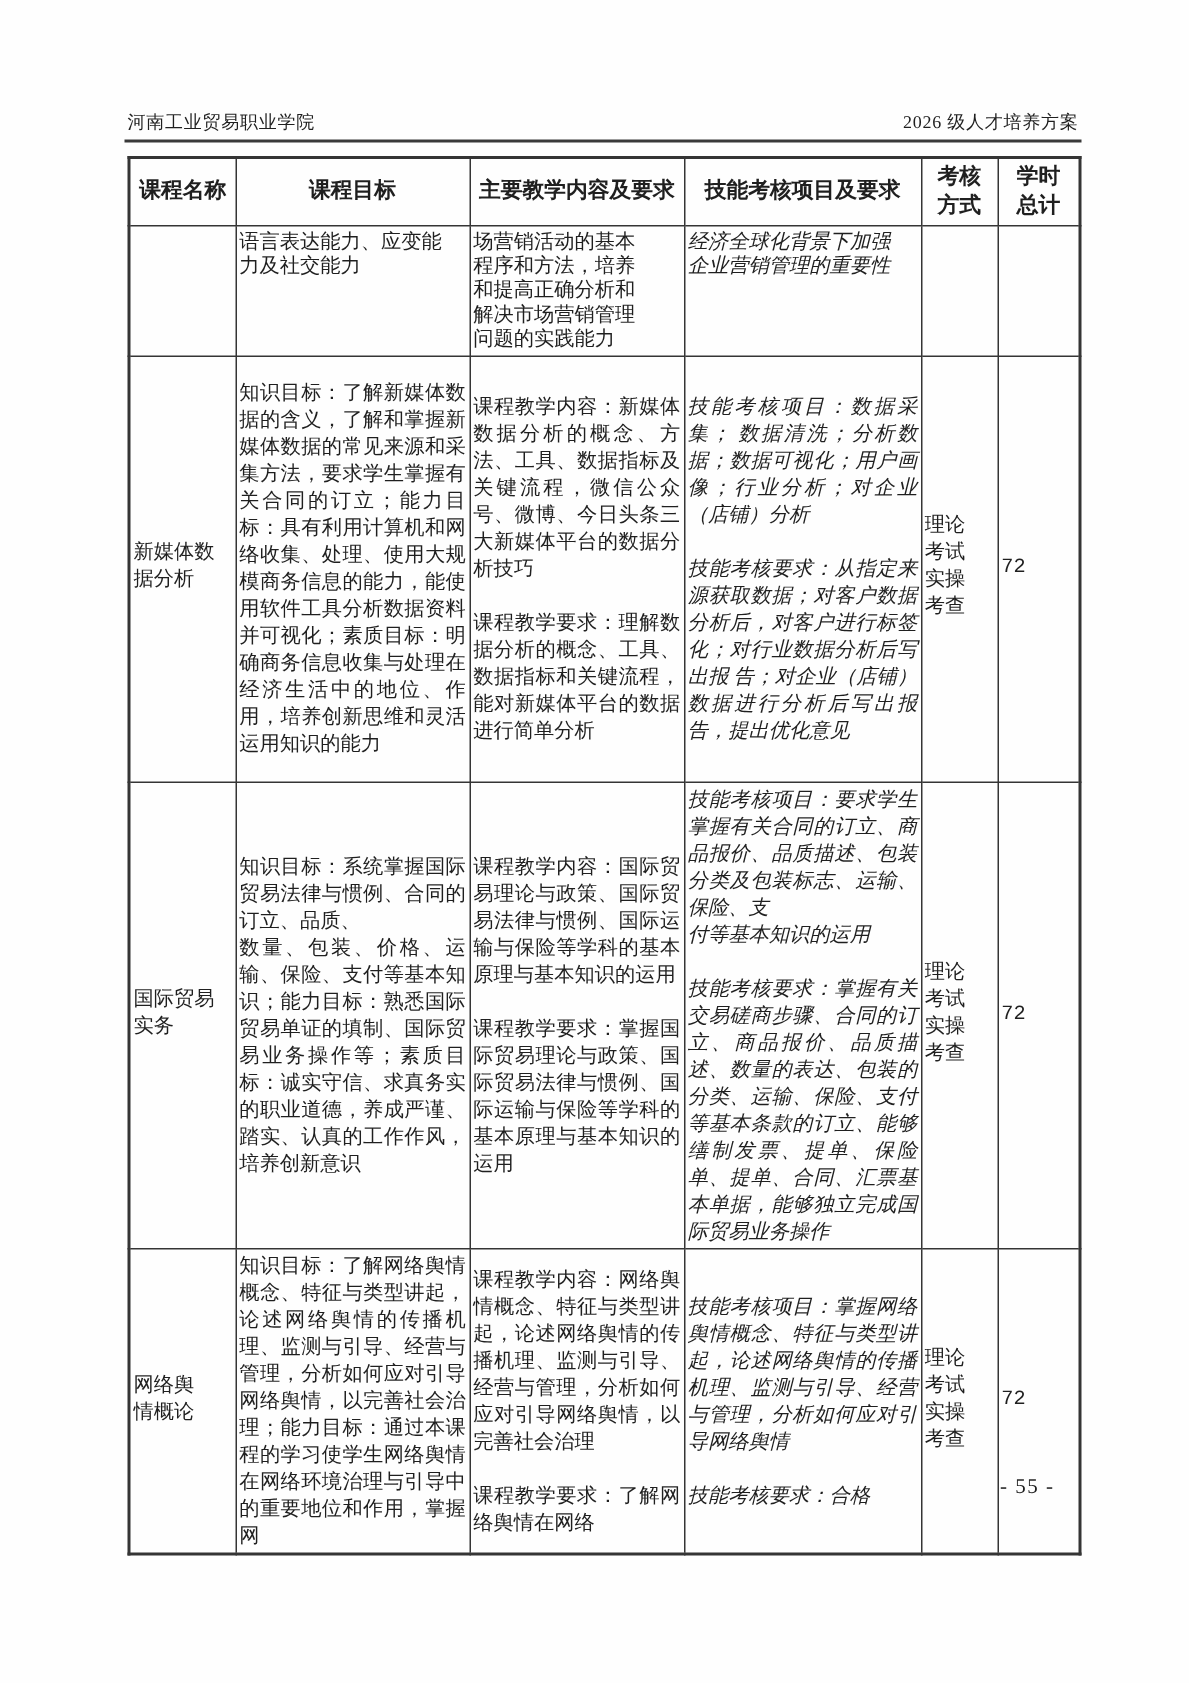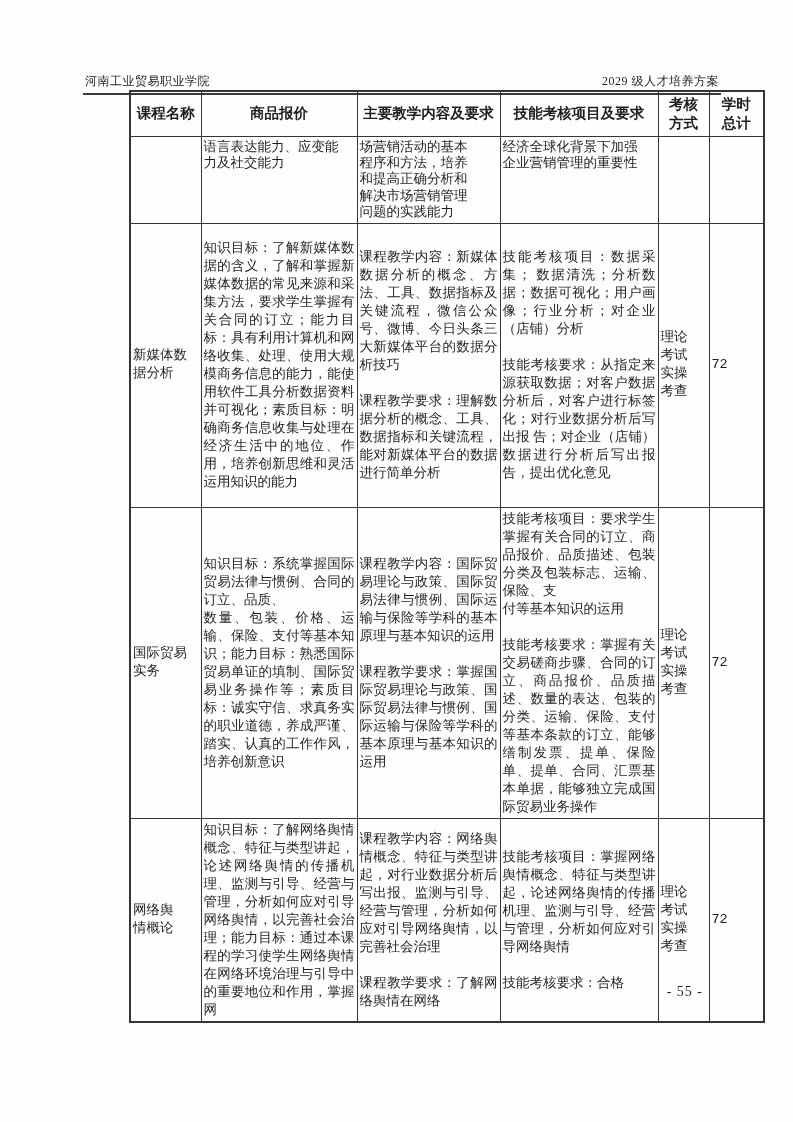--- a/index.html
+++ b/index.html
@@ -33,27 +33,26 @@
     position: absolute;
     top: 93px;
     left: 83px;
     width: 638px;
     height: 2px;
     background: #3a3a3a;
   }
   
   table.curriculum {
     position: absolute;
-    top: 90px;
+    top: 104px;
     left: 85px;
     width: 634px;
     border-collapse: collapse;
     table-layout: fixed;
     border: 2px solid #353535;
-    margin-left: 44px;
   }
   table.curriculum th,
   table.curriculum td {
     border: 1px solid #353535;
     padding: 2px 2px;
     white-space: pre-line;
     overflow: hidden;
   }
   table.curriculum th {
     font-weight: bold;
@@ -68,56 +67,56 @@
     line-height: 18px;
     vertical-align: middle;
     text-align: justify;
   }
   td.c-name, td.c-method, td.c-hours {
     text-align: center;
     line-height: 20px;
     padding: 2px 3px;
     font-family: Liberation Mono, monospace;
   }
-  td.c-assess { line-height: 17.5px; }
+  td.c-assess { line-height: 17.5px; font-style: italic; }
   tr.r1 td { line-height: 16.4px; vertical-align: top; }
   td.lh-xs { line-height: 16.9px; }
   
   .page-footer {
     position: absolute;
     top: 984px;
     right: 90px;
     font-size: 14px;
     letter-spacing: 1px;
   }
 </style>
 </head>
 <body>
 
 <div class="page">
 
   <div class="page-header">
     <span>河南工业贸易职业学院</span>
-    <span>2029 级人才培养方案</span>
+    <span>2026 级人才培养方案</span>
   </div>
   <div class="header-rule"></div>
 
   <table class="curriculum">
     <colgroup>
       <col style="width:71px">
       <col style="width:156px">
       <col style="width:143px">
       <col style="width:158px">
       <col style="width:51px">
       <col style="width:55px">
     </colgroup>
     <thead>
       <tr style="height:45px">
         <th>课程名称</th>
-        <th>商品报价</th>
+        <th>课程目标</th>
         <th>主要教学内容及要求</th>
         <th>技能考核项目及要求</th>
         <th>考核
 方式</th>
         <th>学时
 总计</th>
       </tr>
     </thead>
     <tbody>
       <tr class="r1" style="height:84px">
@@ -165,21 +164,21 @@
         <td class="c-method">理论
 考试
 实操
 考查</td>
         <td class="c-hours">72</td>
       </tr>
       <tr style="height:198px">
         <td class="c-name">网络舆
 情概论</td>
         <td class="c-obj lh-xs">知识目标：了解网络舆情概念、特征与类型讲起，论述网络舆情的传播机理、监测与引导、经营与管理，分析如何应对引导网络舆情，以完善社会治理；能力目标：通过本课程的学习使学生网络舆情在网络环境治理与引导中的重要地位和作用，掌握网</td>
-        <td class="c-teach lh-xs">课程教学内容：网络舆情概念、特征与类型讲起，对行业数据分析后写出报、监测与引导、经营与管理，分析如何应对引导网络舆情，以完善社会治理
+        <td class="c-teach lh-xs">课程教学内容：网络舆情概念、特征与类型讲起，论述网络舆情的传播机理、监测与引导、经营与管理，分析如何应对引导网络舆情，以完善社会治理
 
 课程教学要求：了解网络舆情在网络</td>
         <td class="c-assess">技能考核项目：掌握网络舆情概念、特征与类型讲起，论述网络舆情的传播机理、监测与引导、经营与管理，分析如何应对引导网络舆情
 
 技能考核要求：合格</td>
         <td class="c-method">理论
 考试
 实操
 考查</td>
         <td class="c-hours">72</td>

